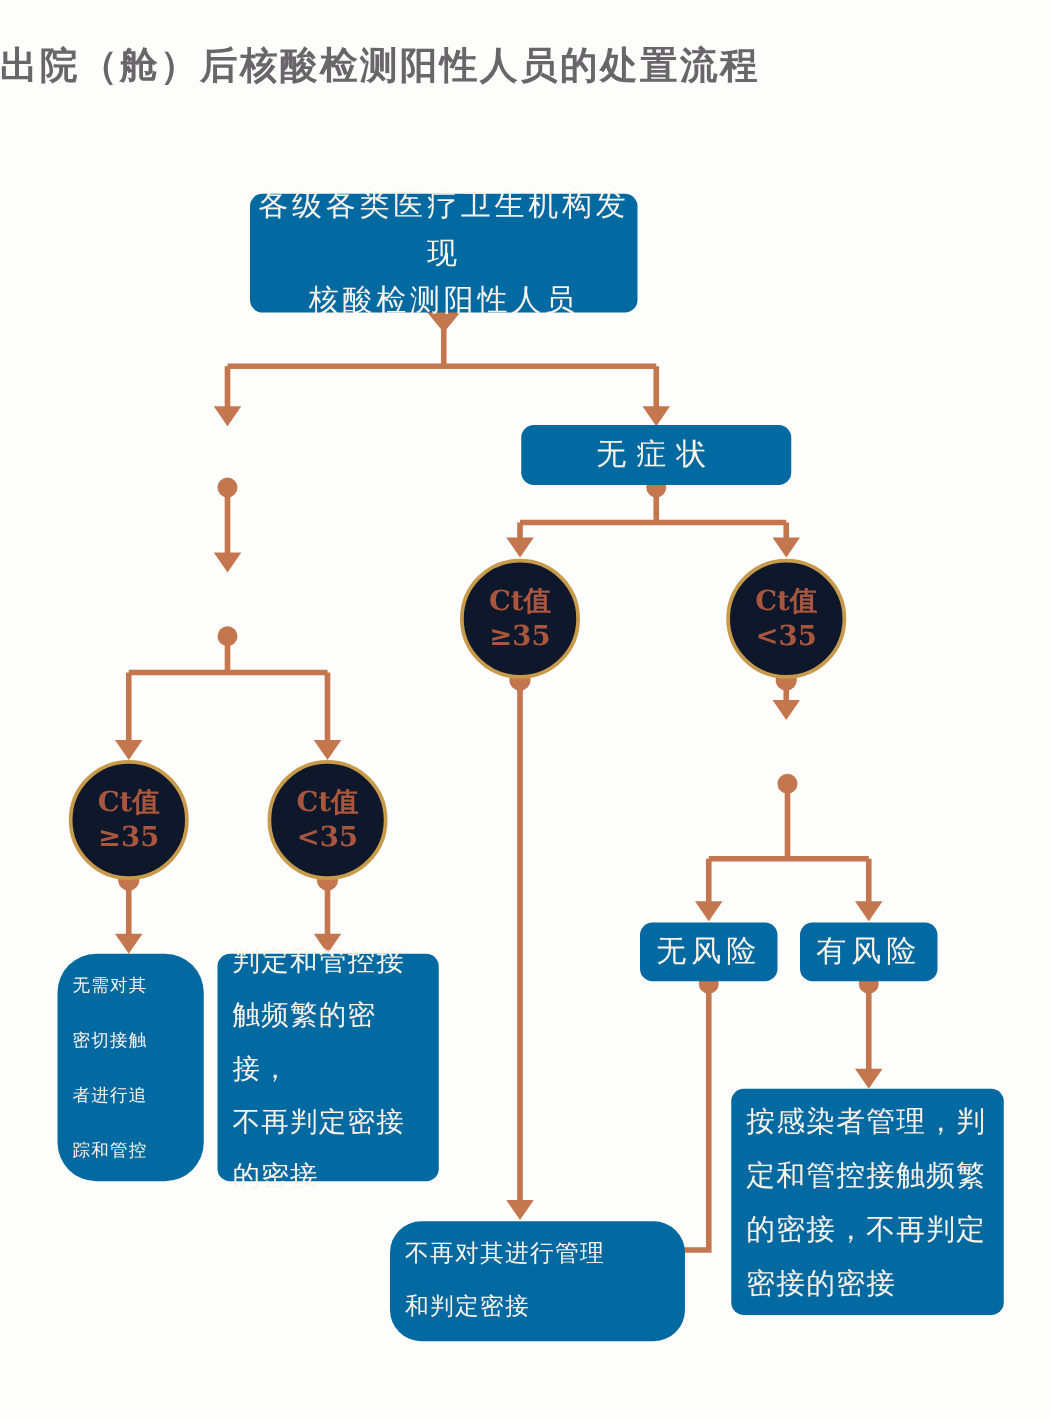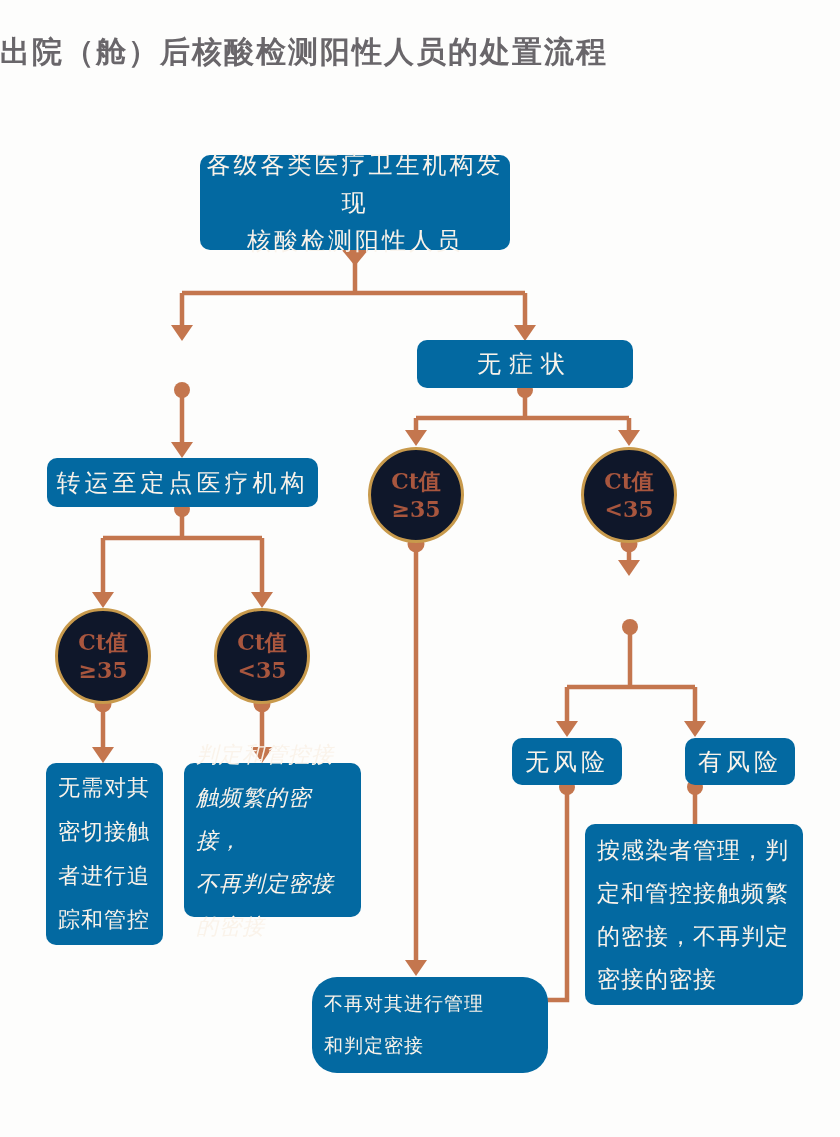--- a/index.html
+++ b/index.html
@@ -57,28 +57,28 @@
     line-height:28px;
     color:#a8563e;
   }
   
   #node-source       { left:200px; top:155px; width:310px; height:95px; }
   #node-symptomatic  { left:70px;  top:340px; width:225px; height:48px; letter-spacing:8px; }
   #node-asymptomatic { left:417px; top:340px; width:216px; height:48px; letter-spacing:8px;text-align:right; }
   #node-transfer     { left:47px;  top:458px; width:271px; height:49px; letter-spacing:4px; }
   #node-ct-l-ge35    { left:55px;  top:608px; }
   #node-ct-l-lt35    { left:214px; top:608px; }
-  #node-no-tracing   { left:46px;  top:763px; width:117px; height:182px; font-size:22px; line-height:44px; }
-  #node-manage-freq  { left:184px; top:763px; width:177px; height:154px; font-size:22px; line-height:43px;font-style:italic; }
+  #node-no-tracing   { left:46px;  top:763px; width:117px; height:182px; font-size:14px; line-height:44px;border-radius:31px; }
+  #node-manage-freq  { left:174px; top:763px; width:177px; height:182px; font-size:22px; line-height:43px; }
   #node-ct-r-ge35    { left:368px; top:447px; }
   #node-ct-r-lt35    { left:581px; top:447px; }
   #node-assess       { left:535px; top:577px; width:203px; height:48px; letter-spacing:4px; }
   #node-no-risk      { left:512px; top:738px; width:110px; height:47px; letter-spacing:4px; }
-  #node-has-risk     { left:640px; top:738px; width:110px; height:47px; letter-spacing:4px;margin-left:45px; }
-  #node-infected     { left:585px; top:824px; width:218px; height:181px; font-size:23px; line-height:43px; }
+  #node-has-risk     { left:640px; top:738px; width:110px; height:47px; letter-spacing:4px; }
+  #node-infected     { left:585px; top:871px; width:218px; height:181px; font-size:23px; line-height:43px; }
   #node-no-manage    { left:312px; top:977px; width:236px; height:96px;  font-size:19px; line-height:42px;border-radius:25px; }
 </style>
 </head>
 <body>
 
 <div id="canvas">
 
   <div class="title">出院（舱）后核酸检测阳性人员的处置流程</div>
 
   <svg id="connectors" viewBox="0 0 840 1137" xmlns="http://www.w3.org/2000/svg">
@@ -138,21 +138,20 @@
       <circle cx="629" cy="544" r="8.5"></circle>
     </g>
   </svg>
 
   <div class="box" id="node-source">各级各类医疗卫生机构发现
 核酸检测阳性人员</div>
 
 
   <div class="box" id="node-asymptomatic">无症状</div>
 
-  <div class="box" id="node-transfer">转运至定点医疗机构</div>
 
   <div class="circle" id="node-ct-l-ge35">Ct值
 ≥35</div>
 
   <div class="circle" id="node-ct-l-lt35">Ct值
 &lt;35</div>
 
   <div class="box left-align" id="node-no-tracing">无需对其
 密切接触
 者进行追

